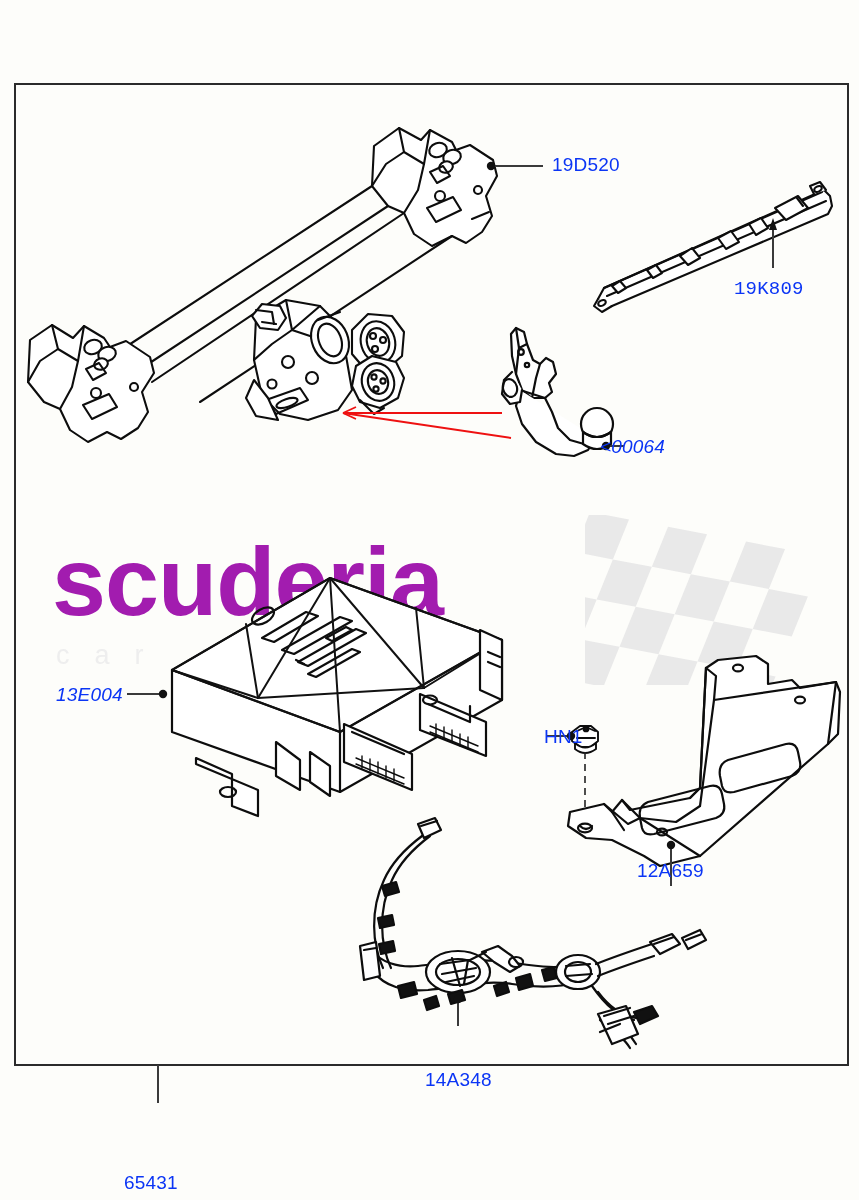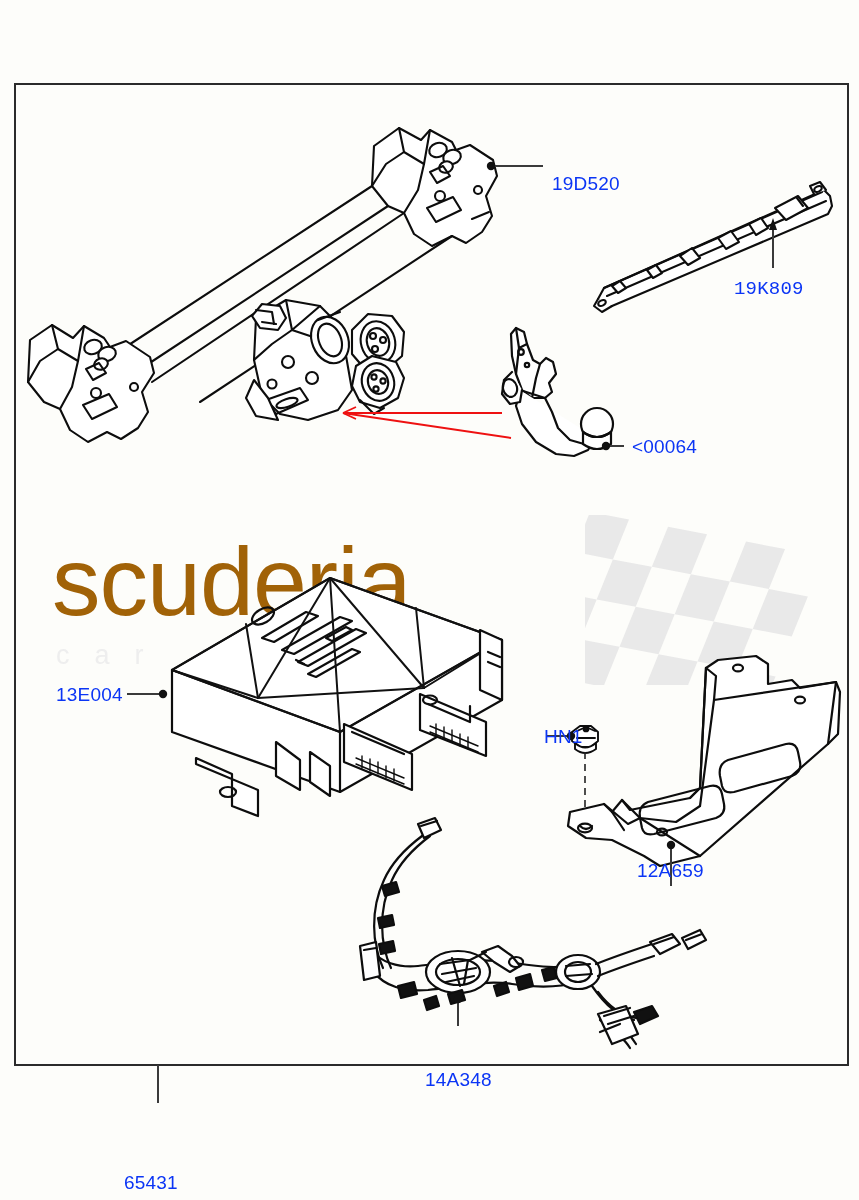--- a/index.html
+++ b/index.html
@@ -21,23 +21,23 @@
     font-size:19px;
     letter-spacing:.2px;
     white-space:nowrap;
     user-select:none;
   }
   .wm-scuderia{
     position:absolute;
     left:52px; top:526px;
     font-family:"Liberation Sans", sans-serif;
     font-size:97px;
-    font-weight:normal;
+    font-weight:bold;
     letter-spacing:-1px;
-    color:#a16207;
+    color:#a21caf;
     user-select:none;
     pointer-events:none;
   }
   .wm-carparts{
     position:absolute;
     left:56px; top:640px;
     font-family:"Liberation Sans", sans-serif;
     font-size:27px;
     letter-spacing:25px;
     color:#eeeeee;
@@ -401,27 +401,27 @@
       <path d="M424,1000 L436,996 L439,1006 L427,1010 Z" fill="#111"></path>
       <path d="M448,994 L462,990 L465,1000 L451,1004 Z" fill="#111"></path>
     </g>
 
     <g>
       <line x1="458" y1="1000" x2="458" y2="1026" stroke="#3a3a3a" stroke-width="2"></line>
       <circle cx="458" cy="999" r="4.2" fill="#111"></circle>
     </g>
   </svg>
 
-  <div class="lbl" style="left:552px;top:173px;">19D520</div>
+  <div class="lbl" style="left:552px;top:154px;">19D520</div>
 
   <div class="lbl" style="left:734px;top:278px;font-family:Liberation Mono, monospace;">19K809</div>
 
-  <div class="lbl" style="left:632px;top:436px;">&lt;00064</div>
-
-  <div class="lbl" style="left:56px;top:684px;">13E004</div>
+  <div class="lbl" style="left:600px;top:436px;font-style:italic;">&lt;00064</div>
+
+  <div class="lbl" style="left:56px;top:684px;font-style:italic;">13E004</div>
 
   <div class="lbl" style="left:512px;top:726px;margin-left:32px;">HN1</div>
 
   <div class="lbl" style="left:637px;top:860px;">12A659</div>
 
   <div class="lbl" style="left:425px;top:1033px;margin-top:36px;">14A348</div>
 
   <div class="lbl" style="left:124px;top:1172px;">65431</div>
 
 </div>

